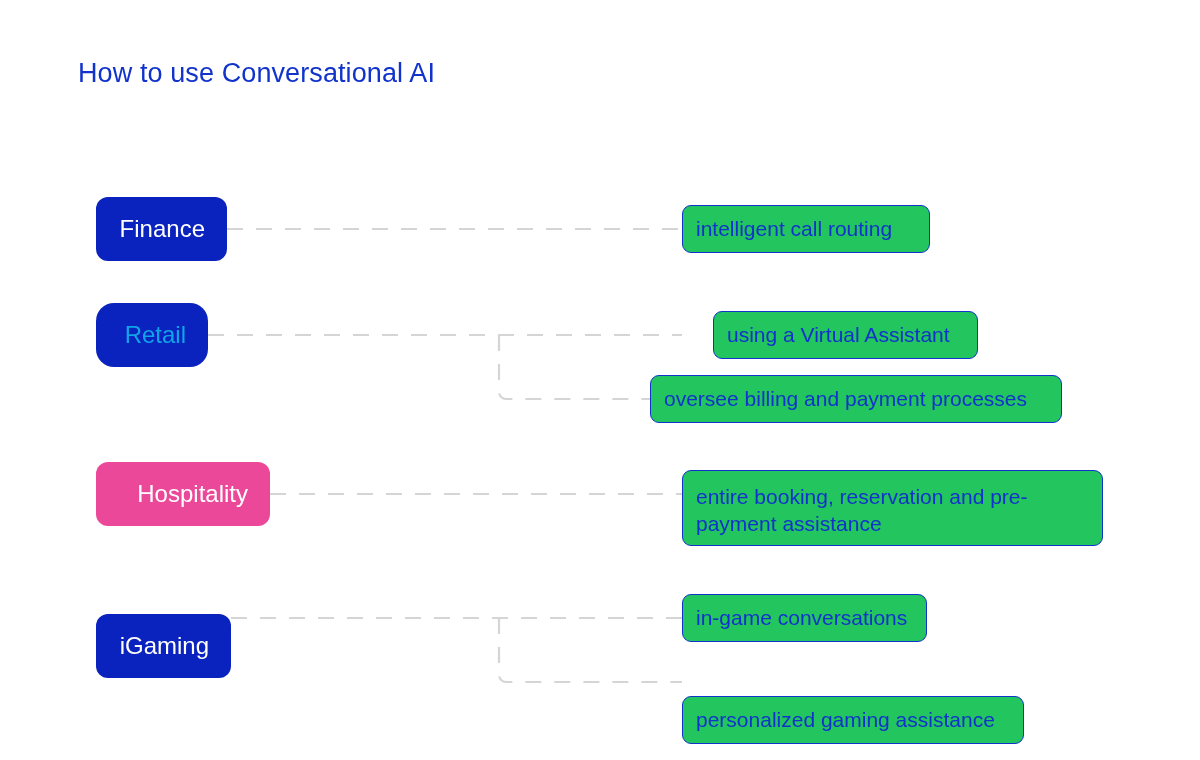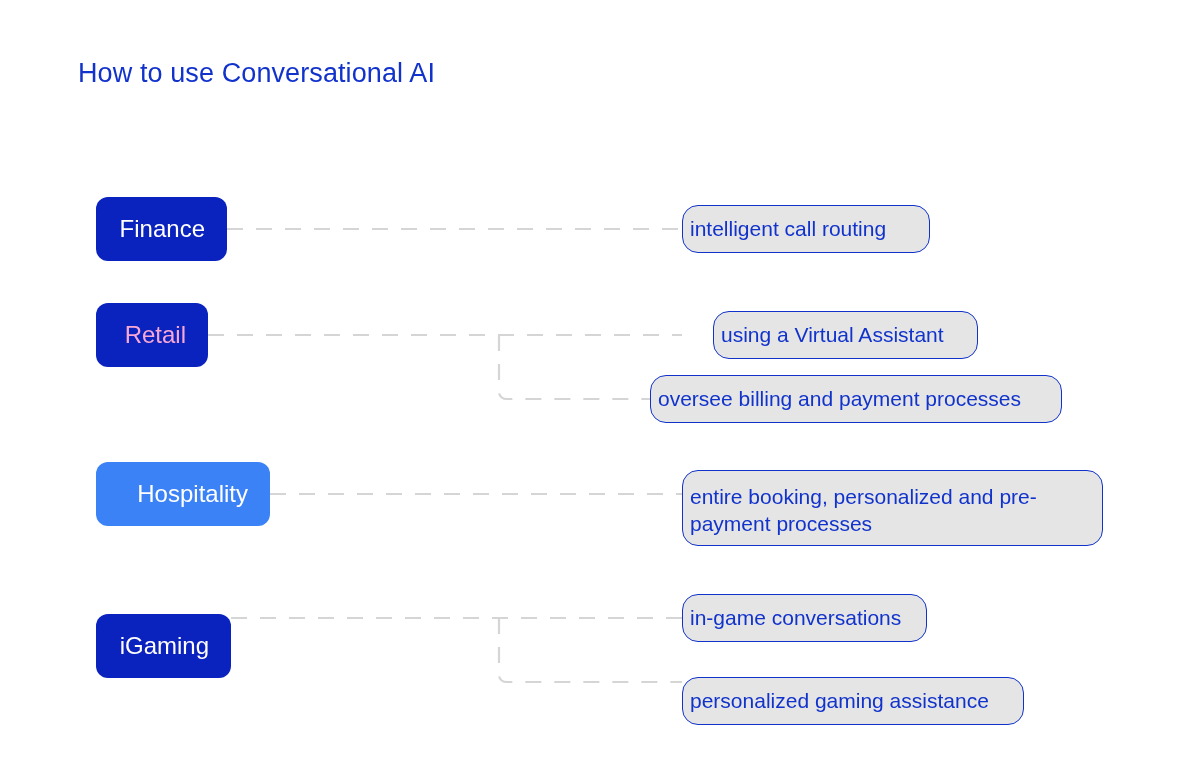--- a/index.html
+++ b/index.html
@@ -55,29 +55,29 @@
     font-weight: 400;
     padding: 0 22px;
     box-sizing: border-box;
     white-space: nowrap;
     line-height: 1;
   }
 
   
   .use-box {
     position: absolute;
-    background: #e5e5e5;
+    background: #22c55e;
     border: 1.6px solid #1133cc;
-    border-radius: 16px;
+    border-radius: 9px;
     color: #1133cc;
     font-size: 21px;
     font-weight: 400;
     display: flex;
     align-items: center;
-    padding: 0 7px;
+    padding: 0 13px;
     box-sizing: border-box;
     line-height: 1.28;
   }
   .use-box.two-line {
     align-items: flex-start;
     padding-top: 13px;
   }
 </style>
 </head>
 <body>
@@ -97,39 +97,39 @@
       </g>
   </svg>
 
   <div id="boxes-layer">
       <div class="cat-box" style="left: 96px; top: 197px; width: 131px; height: 64px; background: rgb(10, 34, 190); color: rgb(255, 255, 255);">
         <span>Finance</span>
       </div>
       <div class="use-box" style="left: 682px; top: 205px; width: 248px; height: 48px; border-color: rgb(17, 51, 204); color: rgb(17, 51, 204);">
         <span>intelligent call routing</span>
       </div>
-      <div class="cat-box" style="left: 96px; top: 303px; width: 112px; height: 64px; background: rgb(10, 34, 190); color: #f9a8d4;">
+      <div class="cat-box" style="left: 96px; top: 303px; width: 112px; height: 64px; background: rgb(10, 34, 190); color: #0ea5e9; border-radius: 18px;">
         <span>Retail</span>
       </div>
       <div class="use-box" style="left: 682px; top: 311px; width: 265px; height: 48px; border-color: rgb(17, 51, 204); color: rgb(17, 51, 204); margin-left: 31px;">
         <span>using a Virtual Assistant</span>
       </div>
       <div class="use-box" style="left: 650px; top: 375px; width: 412px; height: 48px; border-color: rgb(17, 51, 204); color: rgb(17, 51, 204);">
         <span>oversee billing and payment processes</span>
       </div>
-      <div class="cat-box" style="left: 96px; top: 462px; width: 174px; height: 64px; background: #3b82f6; color: rgb(255, 255, 255);">
+      <div class="cat-box" style="left: 96px; top: 462px; width: 174px; height: 64px; background: #ec4899; color: rgb(255, 255, 255);">
         <span>Hospitality</span>
       </div>
       <div class="use-box two-line" style="left: 682px; top: 470px; width: 421px; height: 76px; border-color: rgb(17, 51, 204); color: rgb(17, 51, 204);">
-        <span>entire booking, personalized and pre-payment processes</span>
+        <span>entire booking, reservation and pre-payment assistance</span>
       </div>
       <div class="cat-box" style="left: 96px; top: 586px; width: 135px; height: 64px; background: rgb(10, 34, 190); color: rgb(255, 255, 255); margin-top: 28px;">
         <span>iGaming</span>
       </div>
       <div class="use-box" style="left: 682px; top: 594px; width: 245px; height: 48px; border-color: rgb(17, 51, 204); color: rgb(17, 51, 204); text-align: right;">
         <span>in-game conversations</span>
       </div>
-      <div class="use-box" style="left: 682px; top: 677px; width: 342px; height: 48px; border-color: rgb(17, 51, 204); color: rgb(17, 51, 204);">
+      <div class="use-box" style="left: 682px; top: 696px; width: 342px; height: 48px; border-color: rgb(17, 51, 204); color: rgb(17, 51, 204);">
         <span>personalized gaming assistance</span>
       </div>
     </div>
 
 </div>
 
 </body></html>

